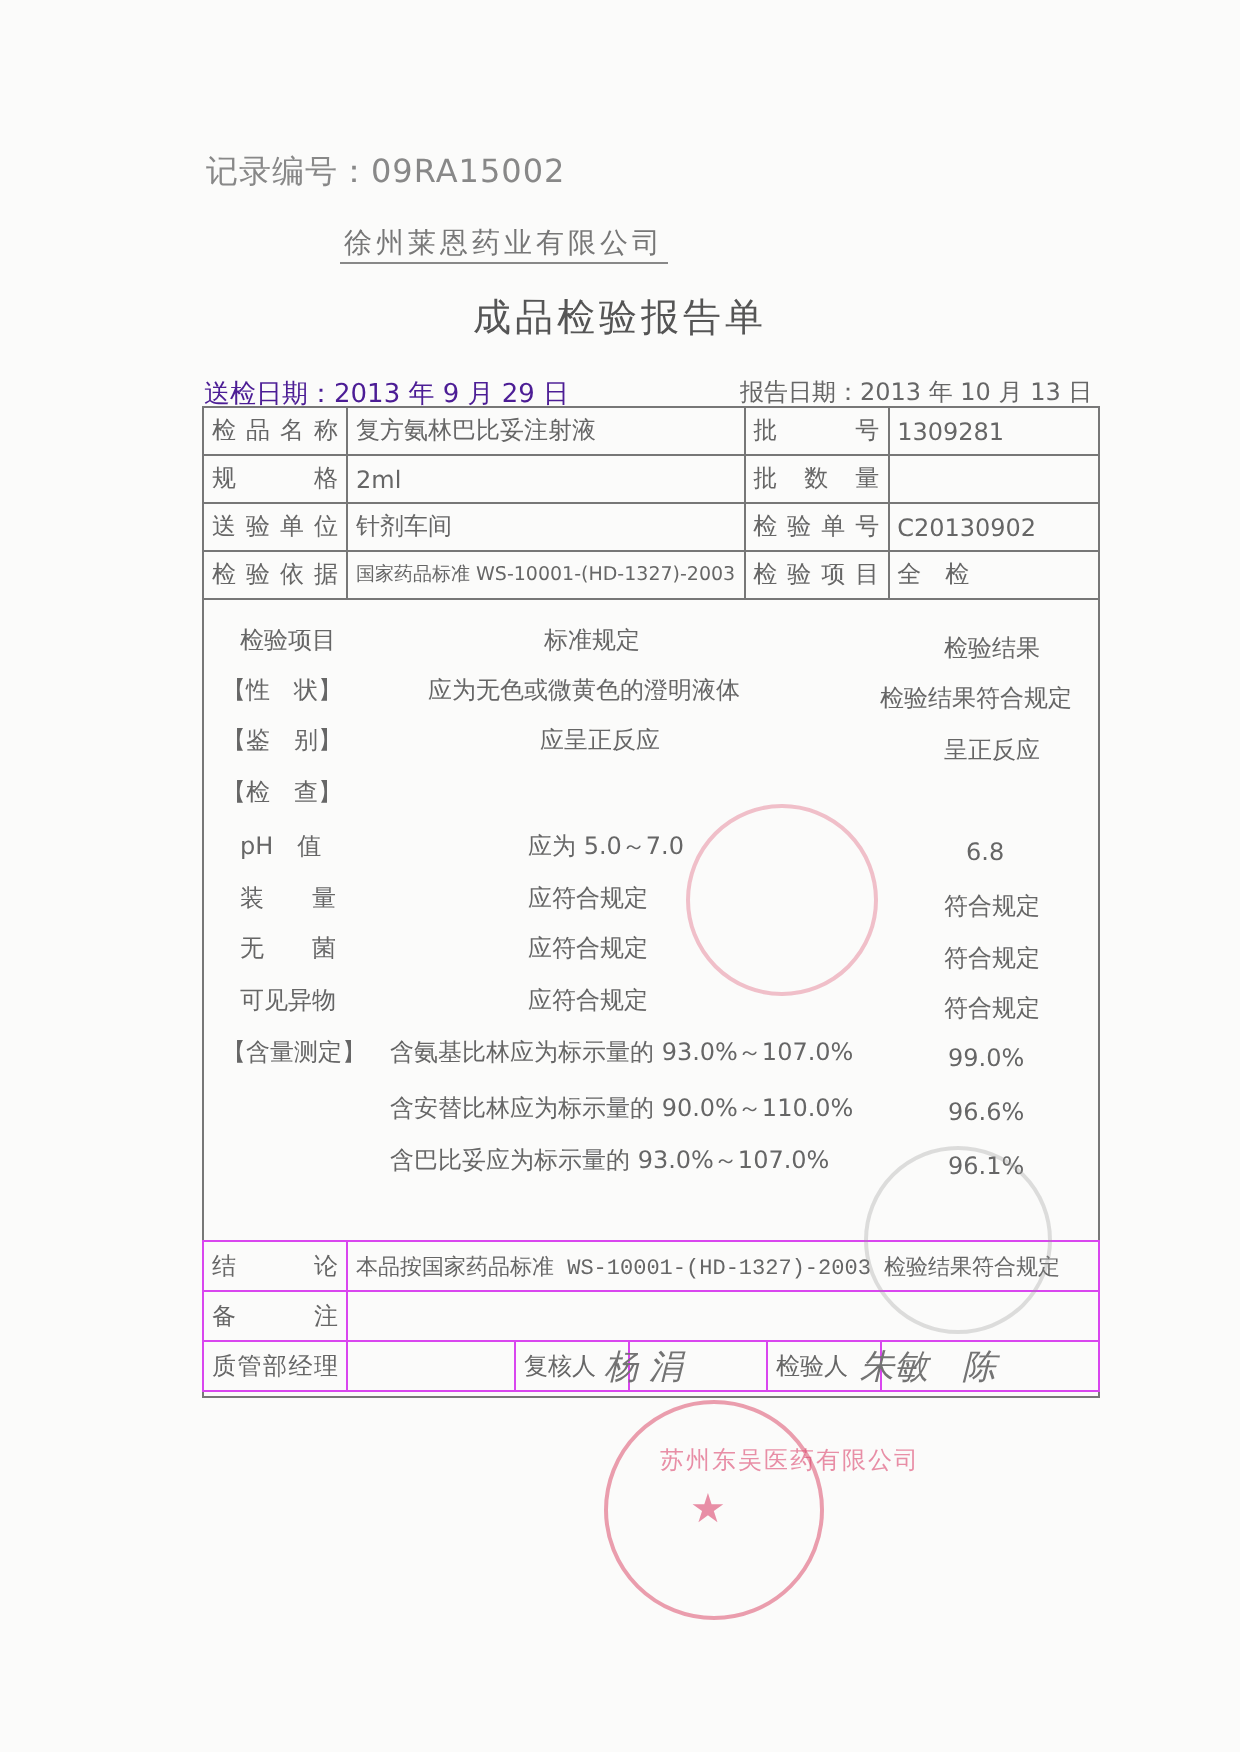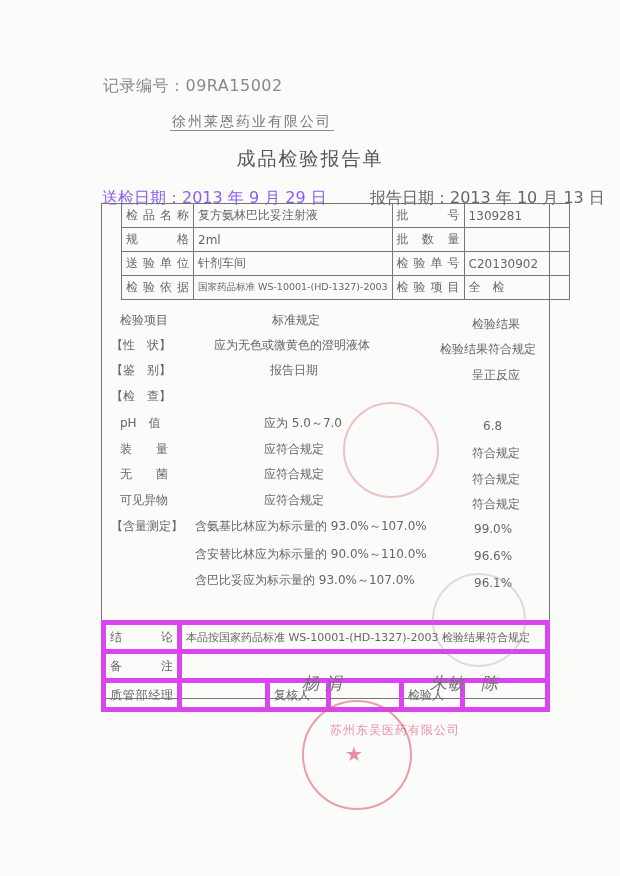--- a/index.html
+++ b/index.html
@@ -3,31 +3,31 @@
 <meta charset="utf-8">
 <style>
   html,body{margin:0;padding:0;}
   body{width:620px;height:876px;background:#fbfbfa;position:relative;overflow:hidden;
        font-family:"DejaVu Sans","Liberation Sans",sans-serif;color:#555;}
   .abs{position:absolute;}
   .rec{left:103px;top:76px;font-size:16px;color:#888;letter-spacing:0.5px;}
   .company{left:0;width:504px;top:113px;text-align:center;font-size:14px;color:#777;letter-spacing:2px;}
   .company span{border-bottom:1px solid #888;padding:0 2px 1px;}
   .title{left:0;width:620px;top:146px;text-align:center;font-size:19px;color:#555;letter-spacing:2px;font-family:"DejaVu Serif",serif;}
-  .date-l{left:102px;top:188px;font-size:16px;color:#8b5cf6;}
-  .date-r{left:370px;top:188px;font-size:16px;color:#666;}
+  .date-l{left:102px;top:188px;font-size:13px;color:#4c1d95;}
+  .date-r{left:370px;top:188px;font-size:12px;color:#666;}
   .frame{left:101px;top:203px;width:449px;height:496px;border:1px solid #777;box-sizing:border-box;}
-  .hdr{border-collapse:collapse;position:absolute;left:101px;top:203px;width:449px;margin-left:20px;}
+  .hdr{border-collapse:collapse;position:absolute;left:101px;top:203px;width:449px;}
   .hdr td{border:1px solid #777;height:23px;font-size:12px;color:#666;padding:0 4px;}
   .lbl{width:63px;text-align:justify;text-align-last:justify;}
   .c{text-align:left;}
   .small{font-size:9.5px !important;white-space:nowrap;}
   .row{position:absolute;font-size:12px;color:#666;}
   .foot{border-collapse:collapse;position:absolute;left:101px;top:620px;width:449px;}
-  .foot td{border:5px solid #d946ef;height:24px;font-size:12px;color:#666;padding:0 4px;}
+  .foot td{border:1px solid #d946ef;height:24px;font-size:12px;color:#666;padding:0 4px;font-family:Liberation Mono, monospace;}
   .stamp{border:2px solid rgba(220,80,110,0.55);border-radius:50%;position:absolute;}
   .stamp-text{position:absolute;color:rgba(220,70,110,0.6);font-size:10px;}
   .sig{position:absolute;font-family:"DejaVu Serif",serif;color:#737373;font-style:italic;}
 </style>
 </head>
 <body>
 
 <div class="abs rec">记录编号：09RA15002</div>
 <div class="abs company"><span>徐州莱恩药业有限公司</span></div>
 <div class="abs title">成品检验报告单</div>
@@ -67,21 +67,21 @@
 
 <div class="row" style="left:120px;top:312px">检验项目</div>
 <div class="row" style="left:272px;top:312px">标准规定</div>
 <div class="row" style="left:472px;top:316px">检验结果</div>
 
 <div class="row" style="left:111px;top:337px">【性　状】</div>
 <div class="row" style="left:214px;top:337px">应为无色或微黄色的澄明液体</div>
 <div class="row" style="left:440px;top:341px">检验结果符合规定</div>
 
 <div class="row" style="left:111px;top:362px">【鉴　别】</div>
-<div class="row" style="left:270px;top:362px">报告日期</div>
+<div class="row" style="left:270px;top:362px">应呈正反应</div>
 <div class="row" style="left:472px;top:367px">呈正反应</div>
 
 <div class="row" style="left:111px;top:388px">【检　查】</div>
 
 <div class="row" style="left:120px;top:415px">pH　值</div>
 <div class="row" style="left:264px;top:415px">应为 5.0～7.0</div>
 <div class="row" style="left:483px;top:419px">6.8</div>
 
 <div class="row" style="left:120px;top:441px">装　　量</div>
 <div class="row" style="left:264px;top:441px">应符合规定</div>

